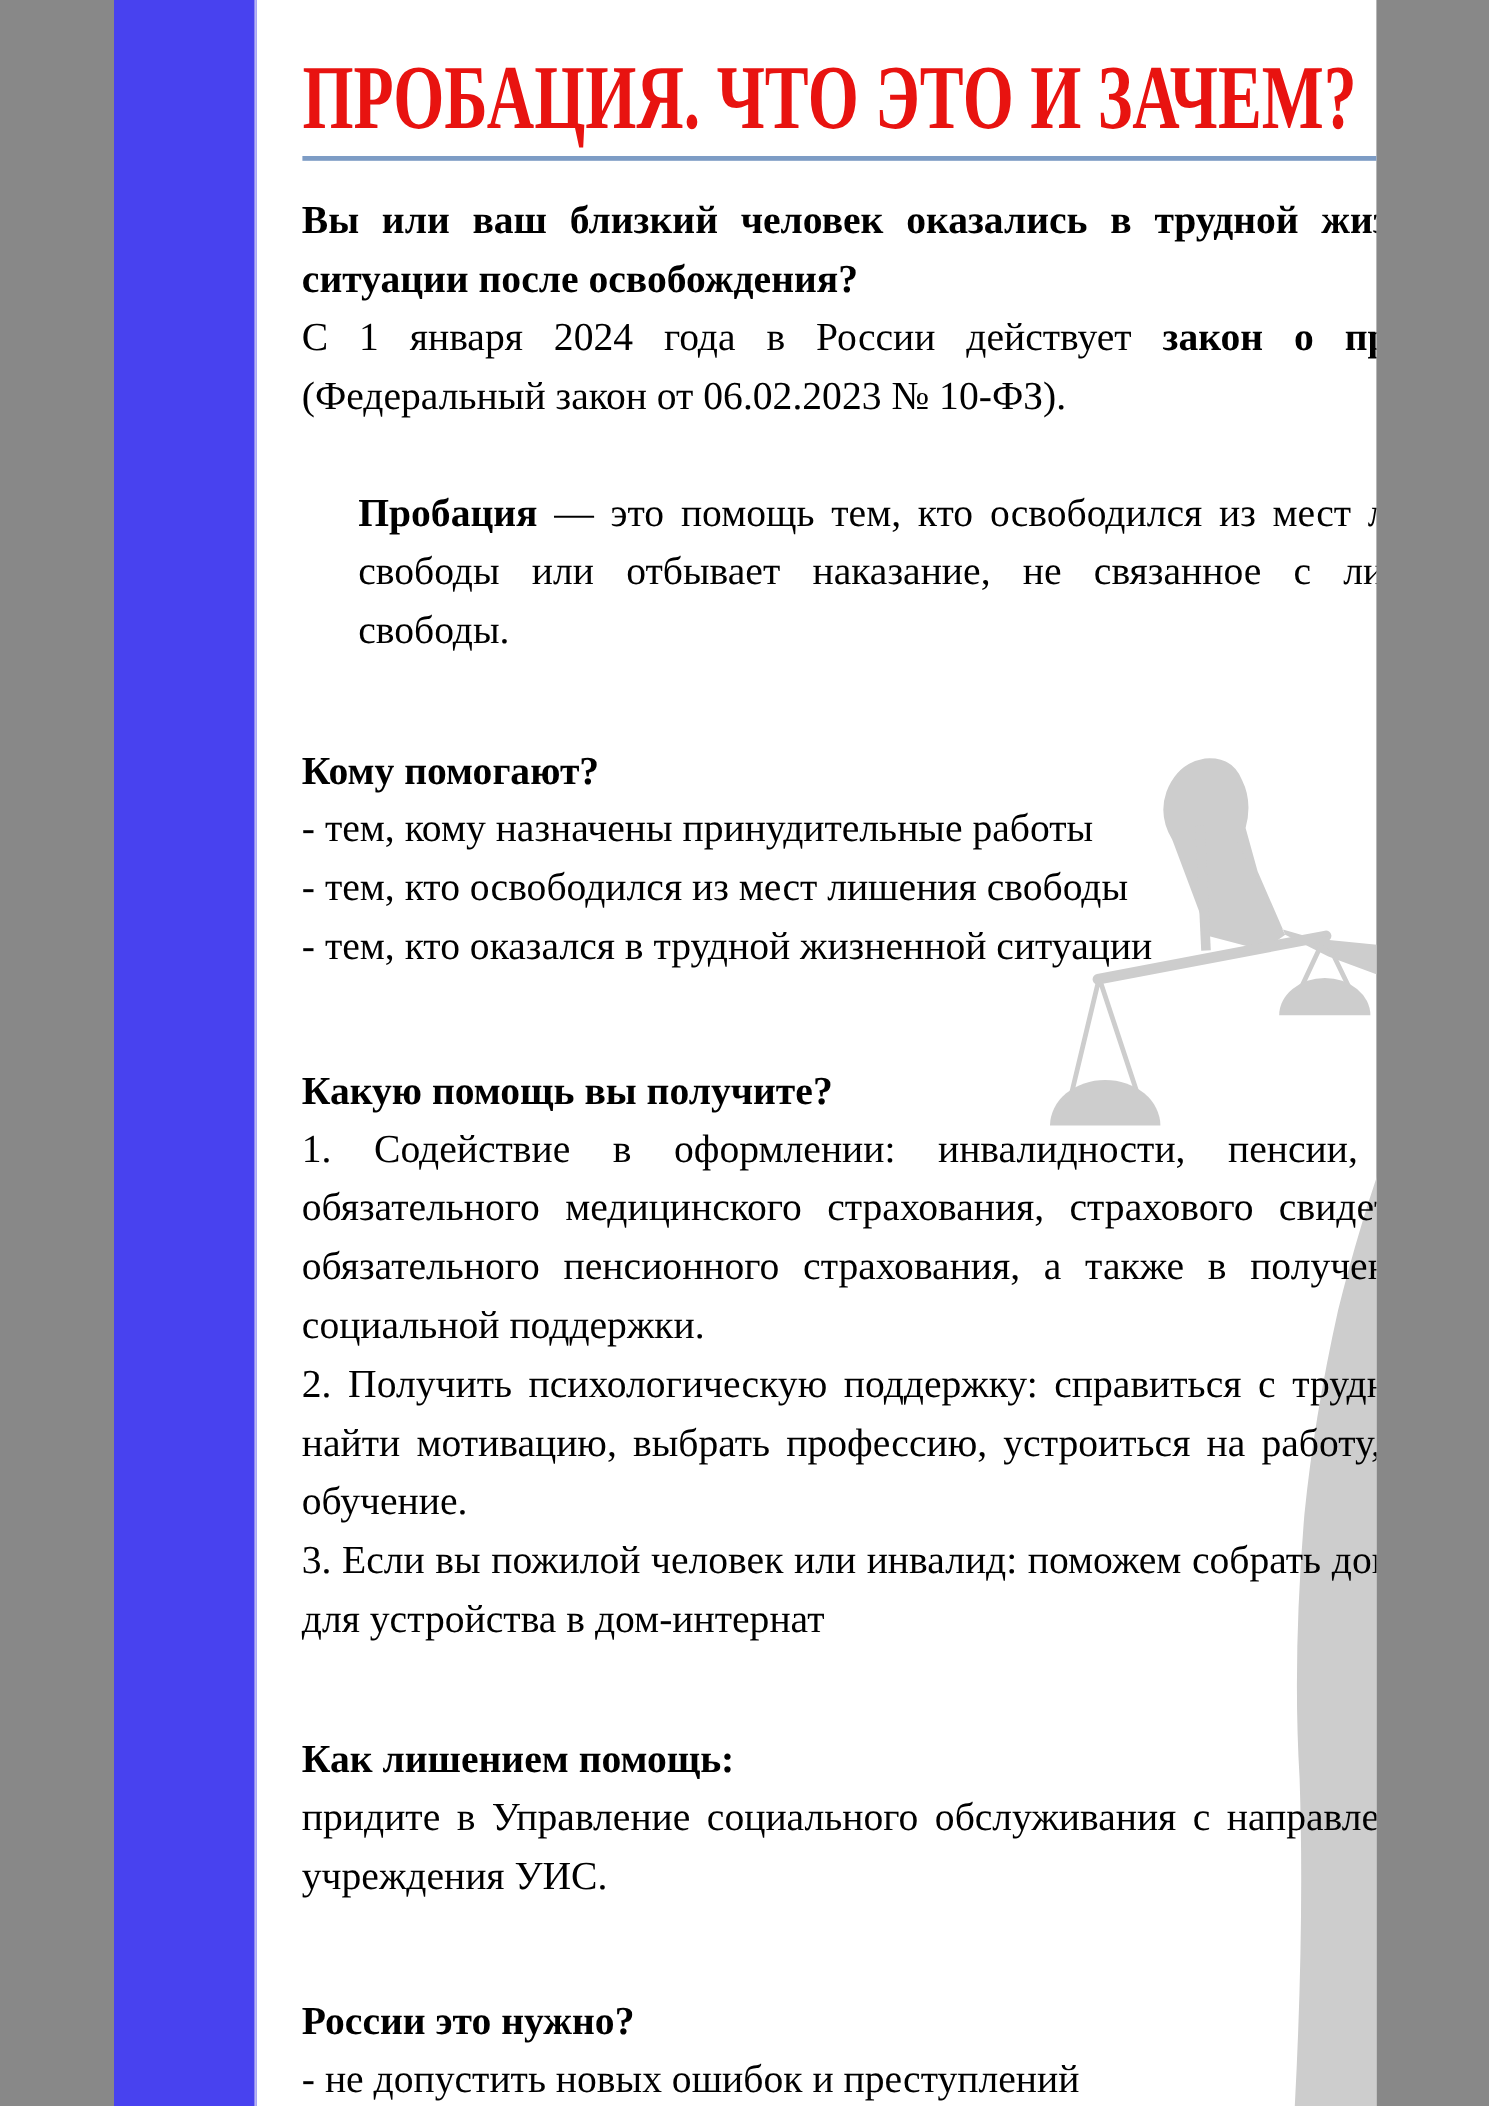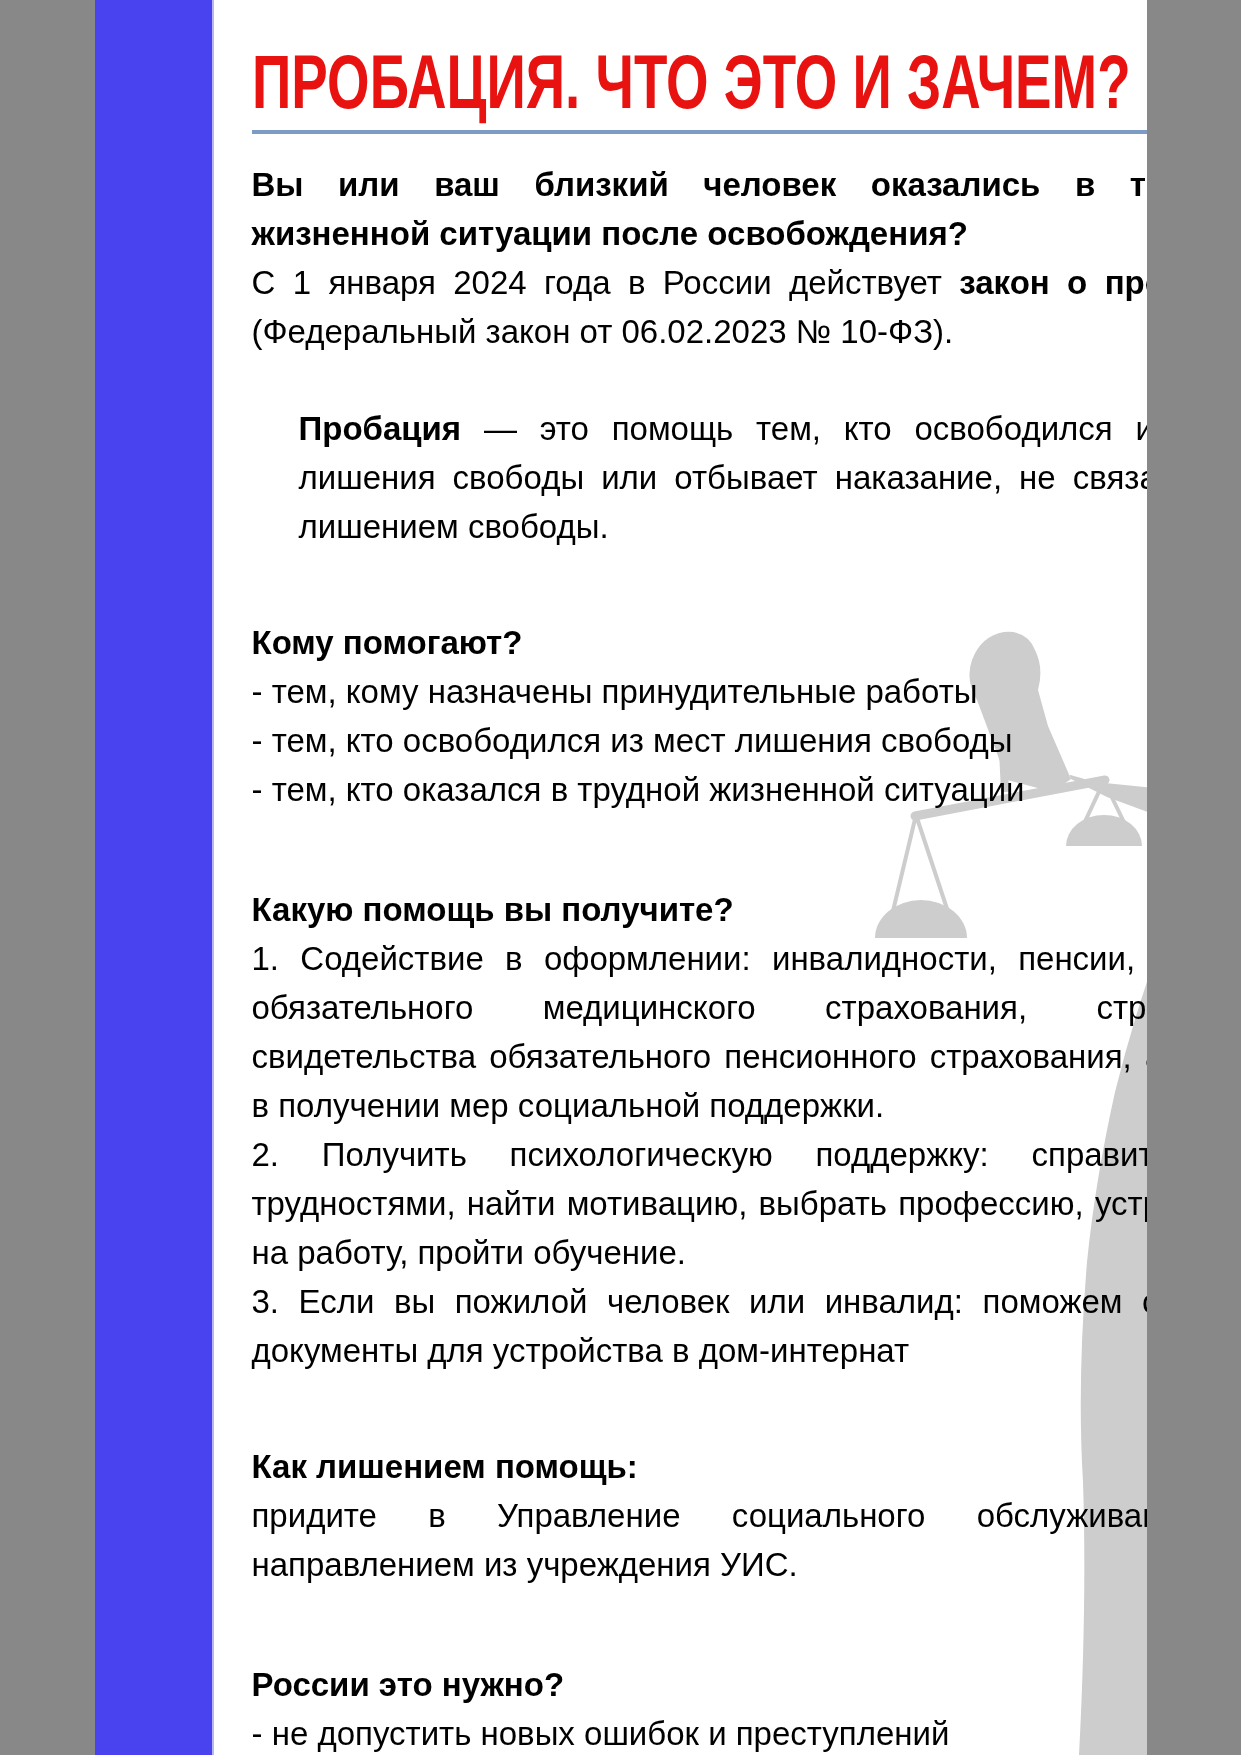--- a/index.html
+++ b/index.html
@@ -1,21 +1,21 @@
 <!DOCTYPE html>
 <html style="--stripe_blue: #4842ef; --title_red: #e81310; --rule_blue: #7d9cc5; --watermark_gray: #cdcdcd;"><head>
 <meta charset="utf-8">
 <style>
   html,body { margin:0; padding:0; background:#888; }
   .page {
     position:relative;
     width:1040px; height:1755px;
     background:#ffffff;
     overflow:hidden;
-    font-family:Liberation Sans, sans-serif;
+    font-family:Liberation Serif, serif;
     color:#000;
     margin:0 auto;
     padding-left:12px;
   }
   .stripe {
     position:absolute; left:0; top:0; bottom:0;
     width:117px;
     background:var(--stripe_blue, #4842ef);
     border-right:2px solid #b9b6f4;
     z-index:1;

